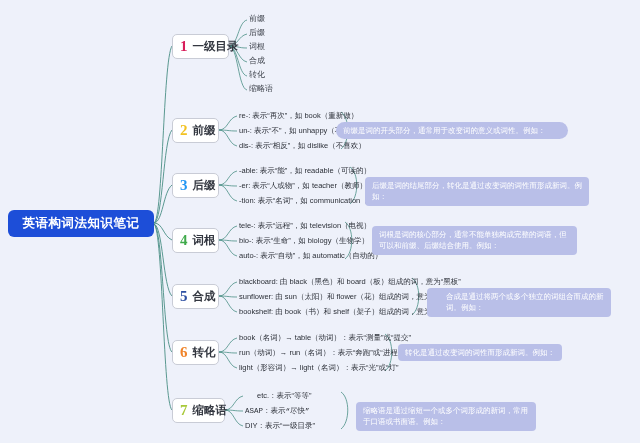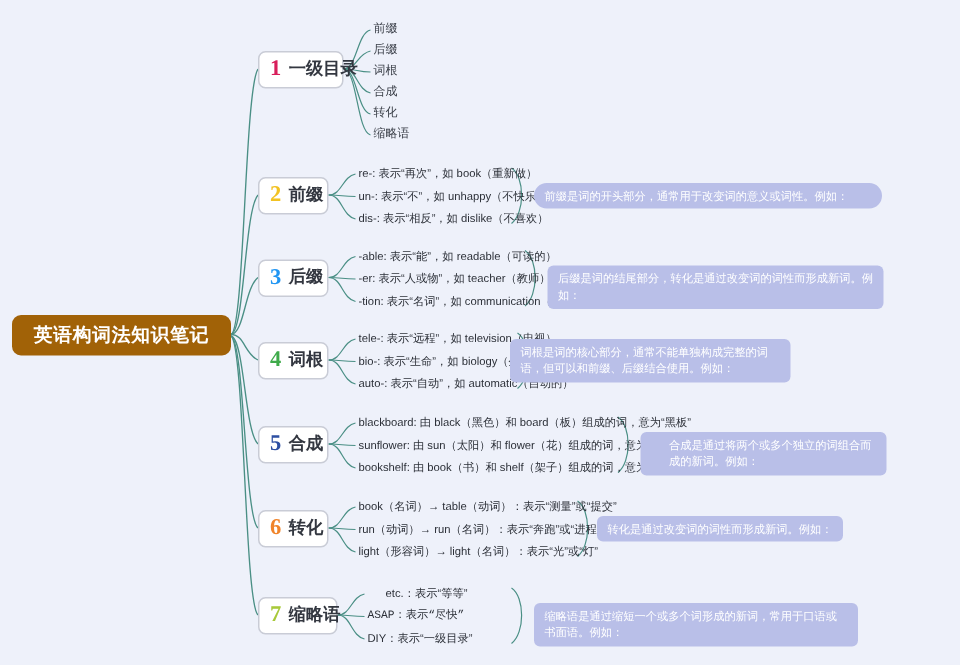--- a/index.html
+++ b/index.html
@@ -28,21 +28,21 @@
     pointer-events: none;
   }
 
   
   .root-node {
     position: absolute;
     left: 8px;
     top: 210px;
     width: 146px;
     height: 27px;
-    background: #a16207;
+    background: #1d4ed8;
     border-radius: 6px;
     color: #ffffff;
     font-size: 12.5px;
     font-weight: bold;
     letter-spacing: 0.5px;
     display: flex;
     align-items: center;
     justify-content: center;
     box-sizing: border-box;
     z-index: 5;
@@ -188,60 +188,60 @@
   <div class="leaf leaf-simple" style="left:249px; top:71px;">转化</div>
   <div class="leaf leaf-simple" style="left:249px; top:85px;">缩略语</div>
 
   <div class="branch-node" style="left:172px; top:118px; width:47px;">
     <span class="branch-num" style="color:#f2c222;">2</span>
     <span class="branch-label">前缀</span>
   </div>
   <div class="leaf" style="left:239px; top:112px;">re-: 表示“再次”，如 book（重新做）</div>
   <div class="leaf" style="left:239px; top:127px;">un-: 表示“不”，如 unhappy（不快乐）</div>
   <div class="leaf" style="left:239px; top:142px;">dis-: 表示“相反”，如 dislike（不喜欢）</div>
-  <div class="note" style="left:356px; top:122px; width:232px;border-radius:13px;">前缀是词的开头部分，通常用于改变词的意义或词性。例如：</div>
+  <div class="note" style="left:336px; top:122px; width:232px;border-radius:13px;">前缀是词的开头部分，通常用于改变词的意义或词性。例如：</div>
 
   <div class="branch-node" style="left:172px; top:173px; width:47px;">
     <span class="branch-num" style="color:#2196f3;">3</span>
     <span class="branch-label">后缀</span>
   </div>
   <div class="leaf" style="left:239px; top:167px;">-able: 表示“能”，如 readable（可读的）</div>
   <div class="leaf" style="left:239px; top:182px;">-er: 表示“人或物”，如 teacher（教师）</div>
   <div class="leaf" style="left:239px; top:197px;">-tion: 表示“名词”，如 communication（沟通）</div>
   <div class="note" style="left:365px; top:177px; width:224px;">后缀是词的结尾部分，转化是通过改变词的词性而形成新词。例如：</div>
 
   <div class="branch-node" style="left:172px; top:228px; width:47px;">
     <span class="branch-num" style="color:#3faa4a;">4</span>
     <span class="branch-label">词根</span>
   </div>
   <div class="leaf" style="left:239px; top:222px;">tele-: 表示“远程”，如 television（电视）</div>
   <div class="leaf" style="left:239px; top:237px;">bio-: 表示“生命”，如 biology（生物学）</div>
   <div class="leaf" style="left:239px; top:252px;">auto-: 表示“自动”，如 automatic（自动的）</div>
-  <div class="note" style="left:340px; top:226px; width:187px;">词根是词的核心部分，通常不能单独构成完整的词语，但可以和前缀、后缀结合使用。例如：</div>
+  <div class="note" style="left:372px; top:226px; width:205px;">词根是词的核心部分，通常不能单独构成完整的词语，但可以和前缀、后缀结合使用。例如：</div>
 
   <div class="branch-node" style="left:172px; top:284px; width:47px;">
     <span class="branch-num" style="color:#2d4fa2;">5</span>
     <span class="branch-label">合成</span>
   </div>
   <div class="leaf" style="left:239px; top:278px;">blackboard: 由 black（黑色）和 board（板）组成的词，意为“黑板”</div>
   <div class="leaf" style="left:239px; top:293px;">sunflower: 由 sun（太阳）和 flower（花）组成的词，意为“向日葵”</div>
   <div class="leaf" style="left:239px; top:308px;">bookshelf: 由 book（书）和 shelf（架子）组成的词，意为“书架”</div>
-  <div class="note" style="left:427px; top:288px; width:164px;padding-left:19px;">合成是通过将两个或多个独立的词组合而成的新词。例如：</div>
+  <div class="note" style="left:427px; top:288px; width:184px;padding-left:19px;">合成是通过将两个或多个独立的词组合而成的新词。例如：</div>
 
   <div class="branch-node" style="left:172px; top:340px; width:47px;">
     <span class="branch-num" style="color:#f0842a;">6</span>
     <span class="branch-label">转化</span>
   </div>
   <div class="leaf" style="left:239px; top:334px;">book（名词）→ table（动词）：表示“测量”或“提交”</div>
   <div class="leaf" style="left:239px; top:349px;">run（动词）→ run（名词）：表示“奔跑”或“进程”</div>
   <div class="leaf" style="left:239px; top:364px;">light（形容词）→ light（名词）：表示“光”或“灯”</div>
   <div class="note" style="left:398px; top:344px; width:164px;">转化是通过改变词的词性而形成新词。例如：</div>
 
   <div class="branch-node" style="left:172px; top:398px; width:53px;">
     <span class="branch-num" style="color:#a8c93a;">7</span>
     <span class="branch-label">缩略语</span>
   </div>
   <div class="leaf" style="left:245px; top:392px;margin-left:12px;">etc.：表示“等等”</div>
   <div class="leaf" style="left:245px; top:407px;font-family:Liberation Mono, monospace;">ASAP：表示“尽快”</div>
   <div class="leaf" style="left:245px; top:422px;">DIY：表示“一级目录”</div>
-  <div class="note" style="left:356px; top:402px; width:216px;">缩略语是通过缩短一个或多个词形成的新词，常用于口语或书面语。例如：</div>
+  <div class="note" style="left:356px; top:402px; width:180px;">缩略语是通过缩短一个或多个词形成的新词，常用于口语或书面语。例如：</div>
 
 </div>
 
 </body></html>

